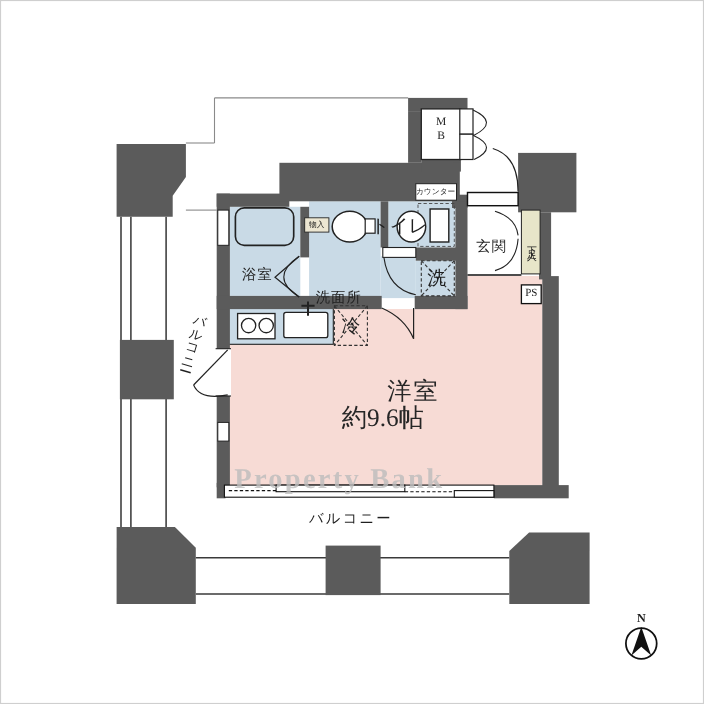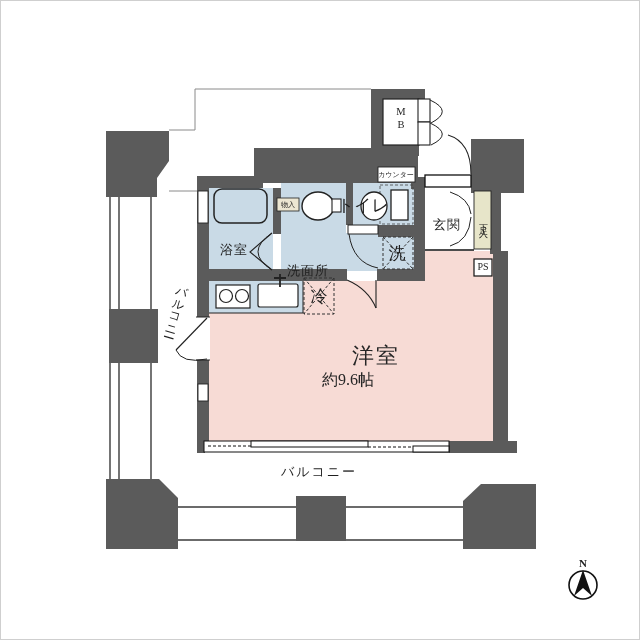--- a/index.html
+++ b/index.html
@@ -3,21 +3,21 @@
 <meta charset="utf-8">
 <style>
   html,body{margin:0;padding:0;background:#ffffff;}
   #stage{position:relative;width:638px;height:638px;background:#fff;border:1px solid #cfcfcf;
          font-family:"Liberation Serif","DejaVu Serif",serif;overflow:hidden;}
   #plan-svg{position:absolute;left:0;top:0;}
   .lbl{position:absolute;color:#1f1f1f;white-space:nowrap;transform:translate(-50%,-50%);
        font-family:"Liberation Serif","DejaVu Serif",serif;line-height:1;}
   .lbl.v{writing-mode:vertical-rl;text-orientation:upright;transform:translate(-50%,-50%);}
   .room-big{font-size:22px;letter-spacing:2px;color:#262626;}
-  .room-size{font-size:16px;color:#262626;}
+  .room-size{font-size:23px;color:#262626;}
   .rm13{font-size:13px;letter-spacing:1px;text-align:right;}
   .rm12{font-size:17px;}
   .tiny7{font-size:7px;letter-spacing:0;}
   .tiny9{font-size:9px;letter-spacing:2px;}
   .ps10{font-size:10px;font-weight:normal;}
   .mb10{font-size:10.5px;}
   .wm{position:absolute;font-size:26px;font-weight:bold;letter-spacing:2px;
       color:var(--watermark,#bdbdbd);opacity:.8;transform:none;}
   .north-n{font-size:11px;font-weight:bold;}
 </style>
@@ -164,14 +164,15 @@
   <div class="lbl rm13" style="left:318px;top:470px;letter-spacing:2px;">バルコニー</div>
   <div class="lbl v" style="left:177px;top:304px;font-size:12px;transform:translate(-50%,-50%) rotate(16deg);">バルコニー</div>
   <div class="lbl v tiny9" style="left:482px;top:219px;">下足入</div>
   <div class="lbl tiny7" style="left:395px;top:174px;text-align:right;">カウンター</div>
   <div class="lbl tiny7" style="left:287px;top:204px;">物入</div>
   <div class="lbl rm12" style="left:396px;top:252px;">洗</div>
   <div class="lbl rm12" style="left:318px;top:295px;">冷</div>
   <div class="lbl mb10" style="left:400px;top:111px;">M</div>
   <div class="lbl mb10" style="left:400px;top:124px;">B</div>
   <div class="lbl ps10" style="left:482px;top:266px;">PS</div>
+  <div class="wm" style="left:212px;top:420px;">Property Bank</div>
   <div class="lbl north-n" style="left:582px;top:562px;">N</div>
 </div>
 
 </body></html>

